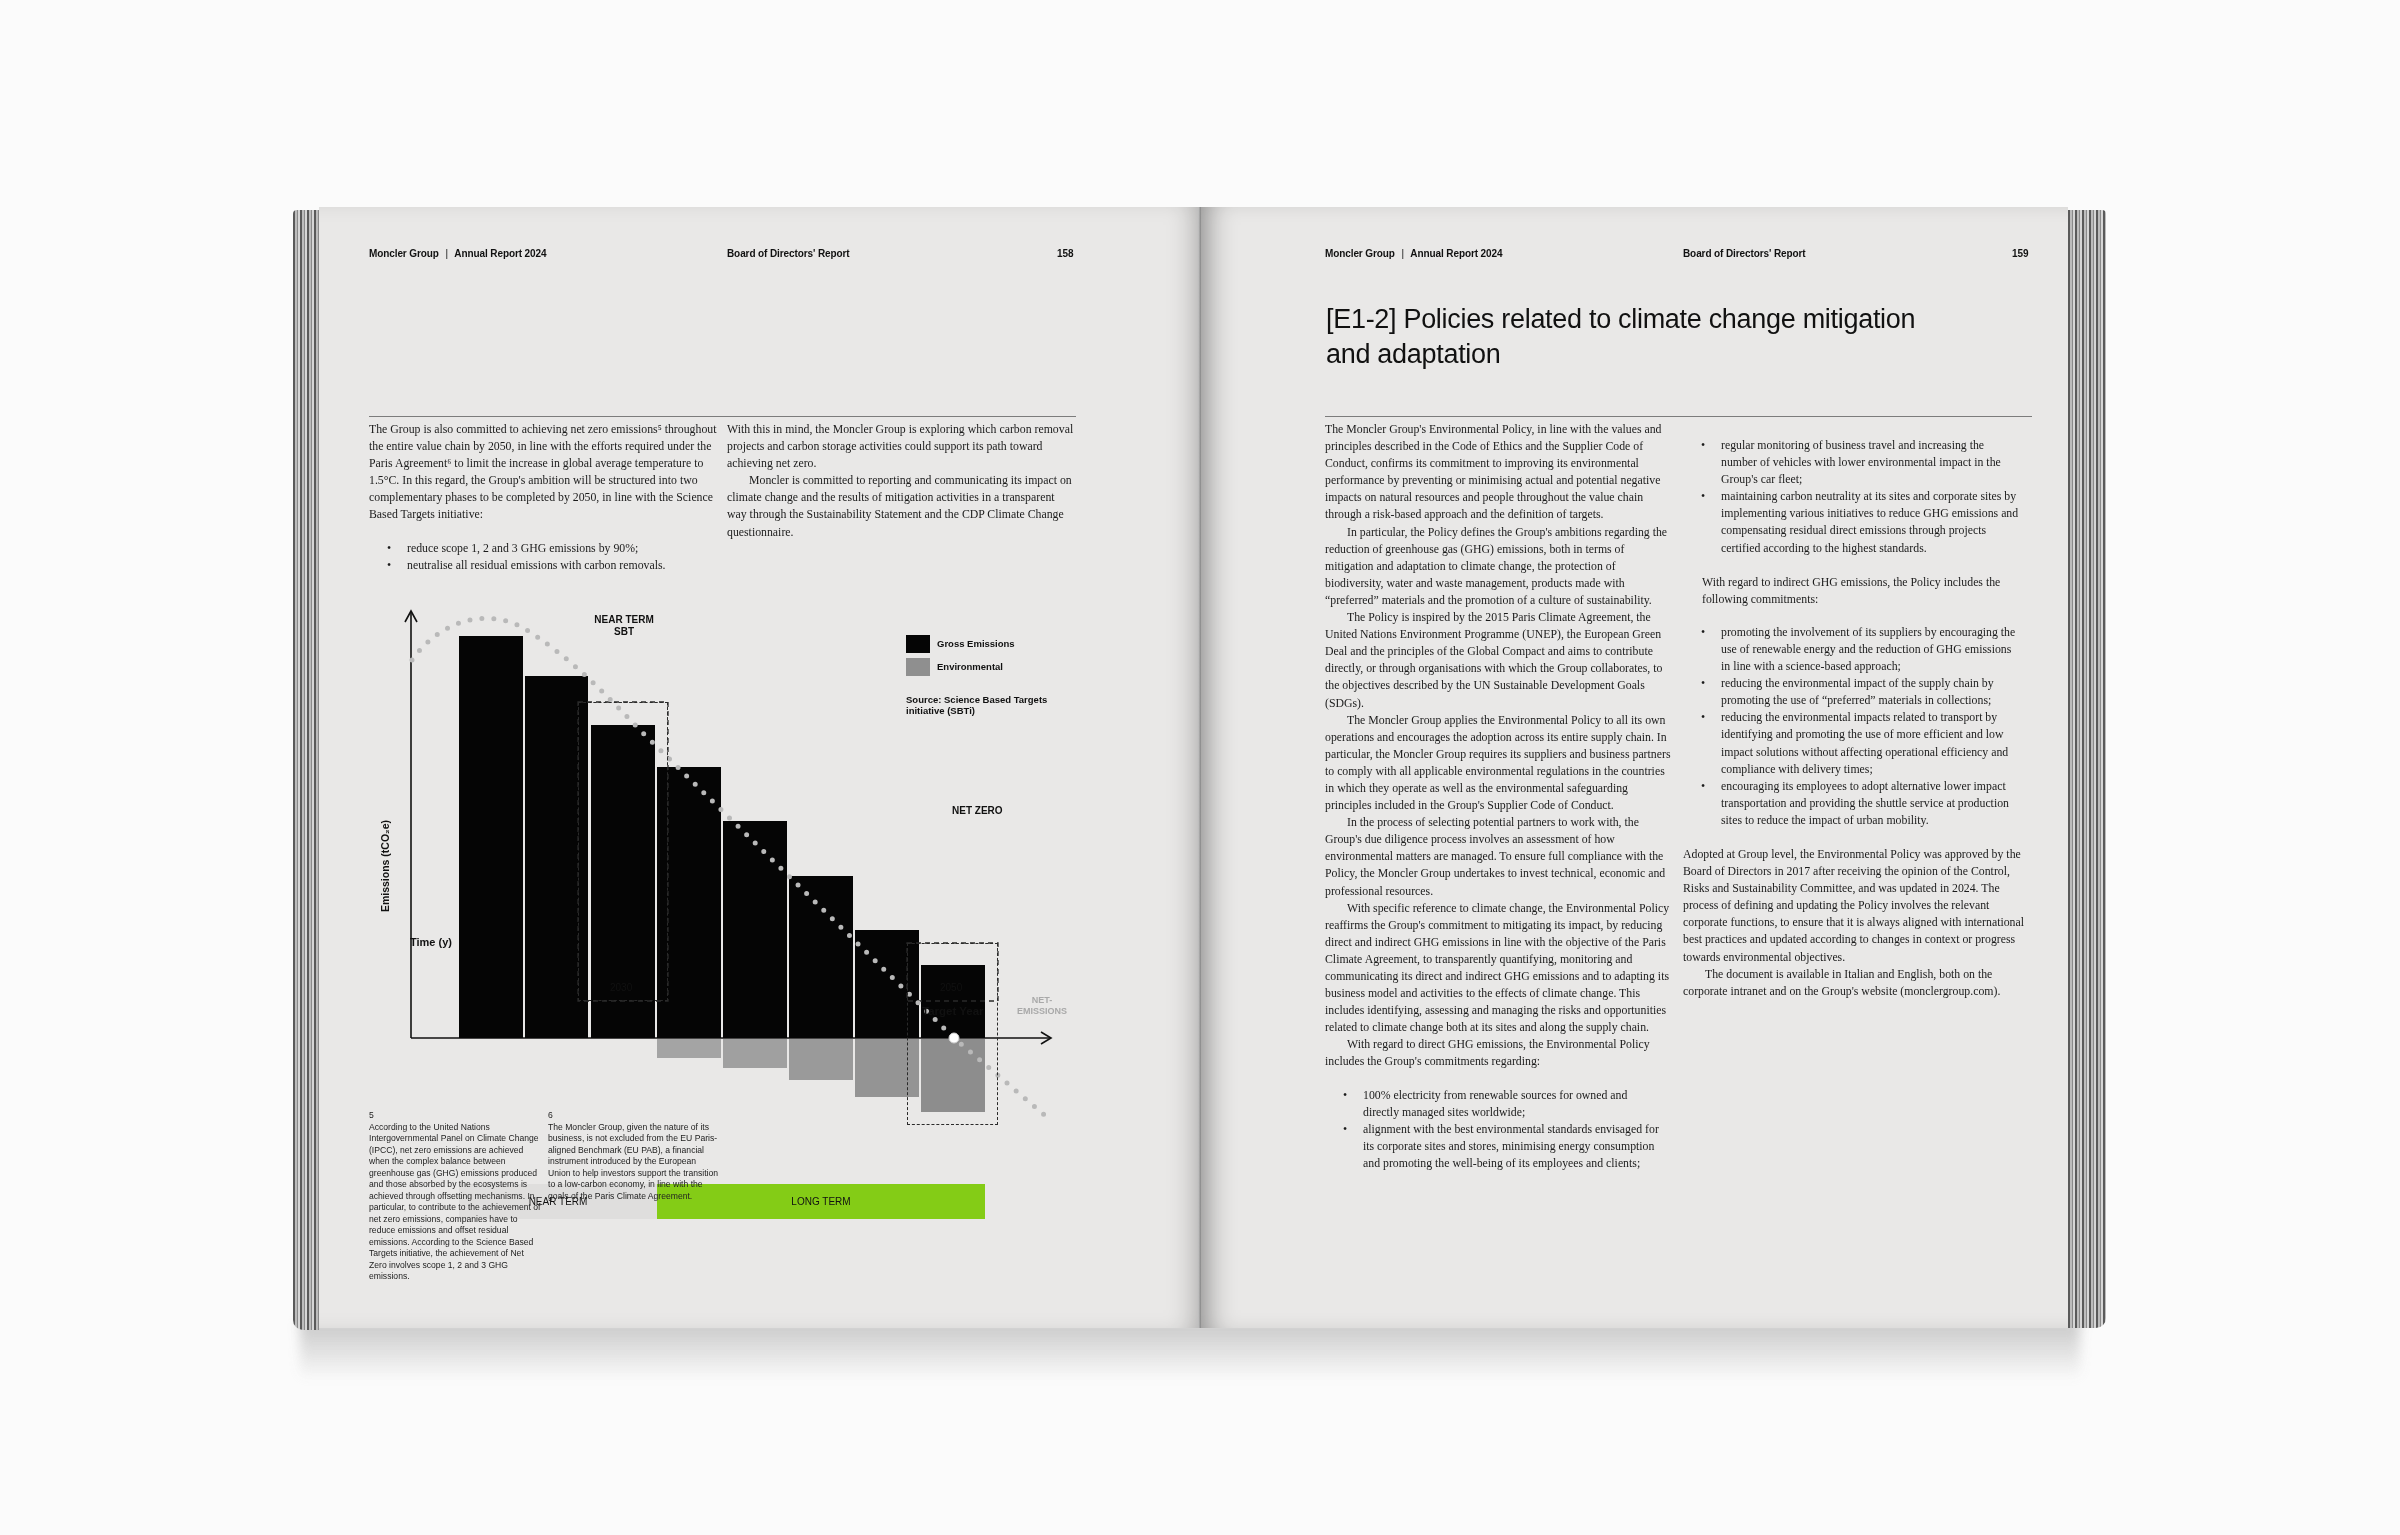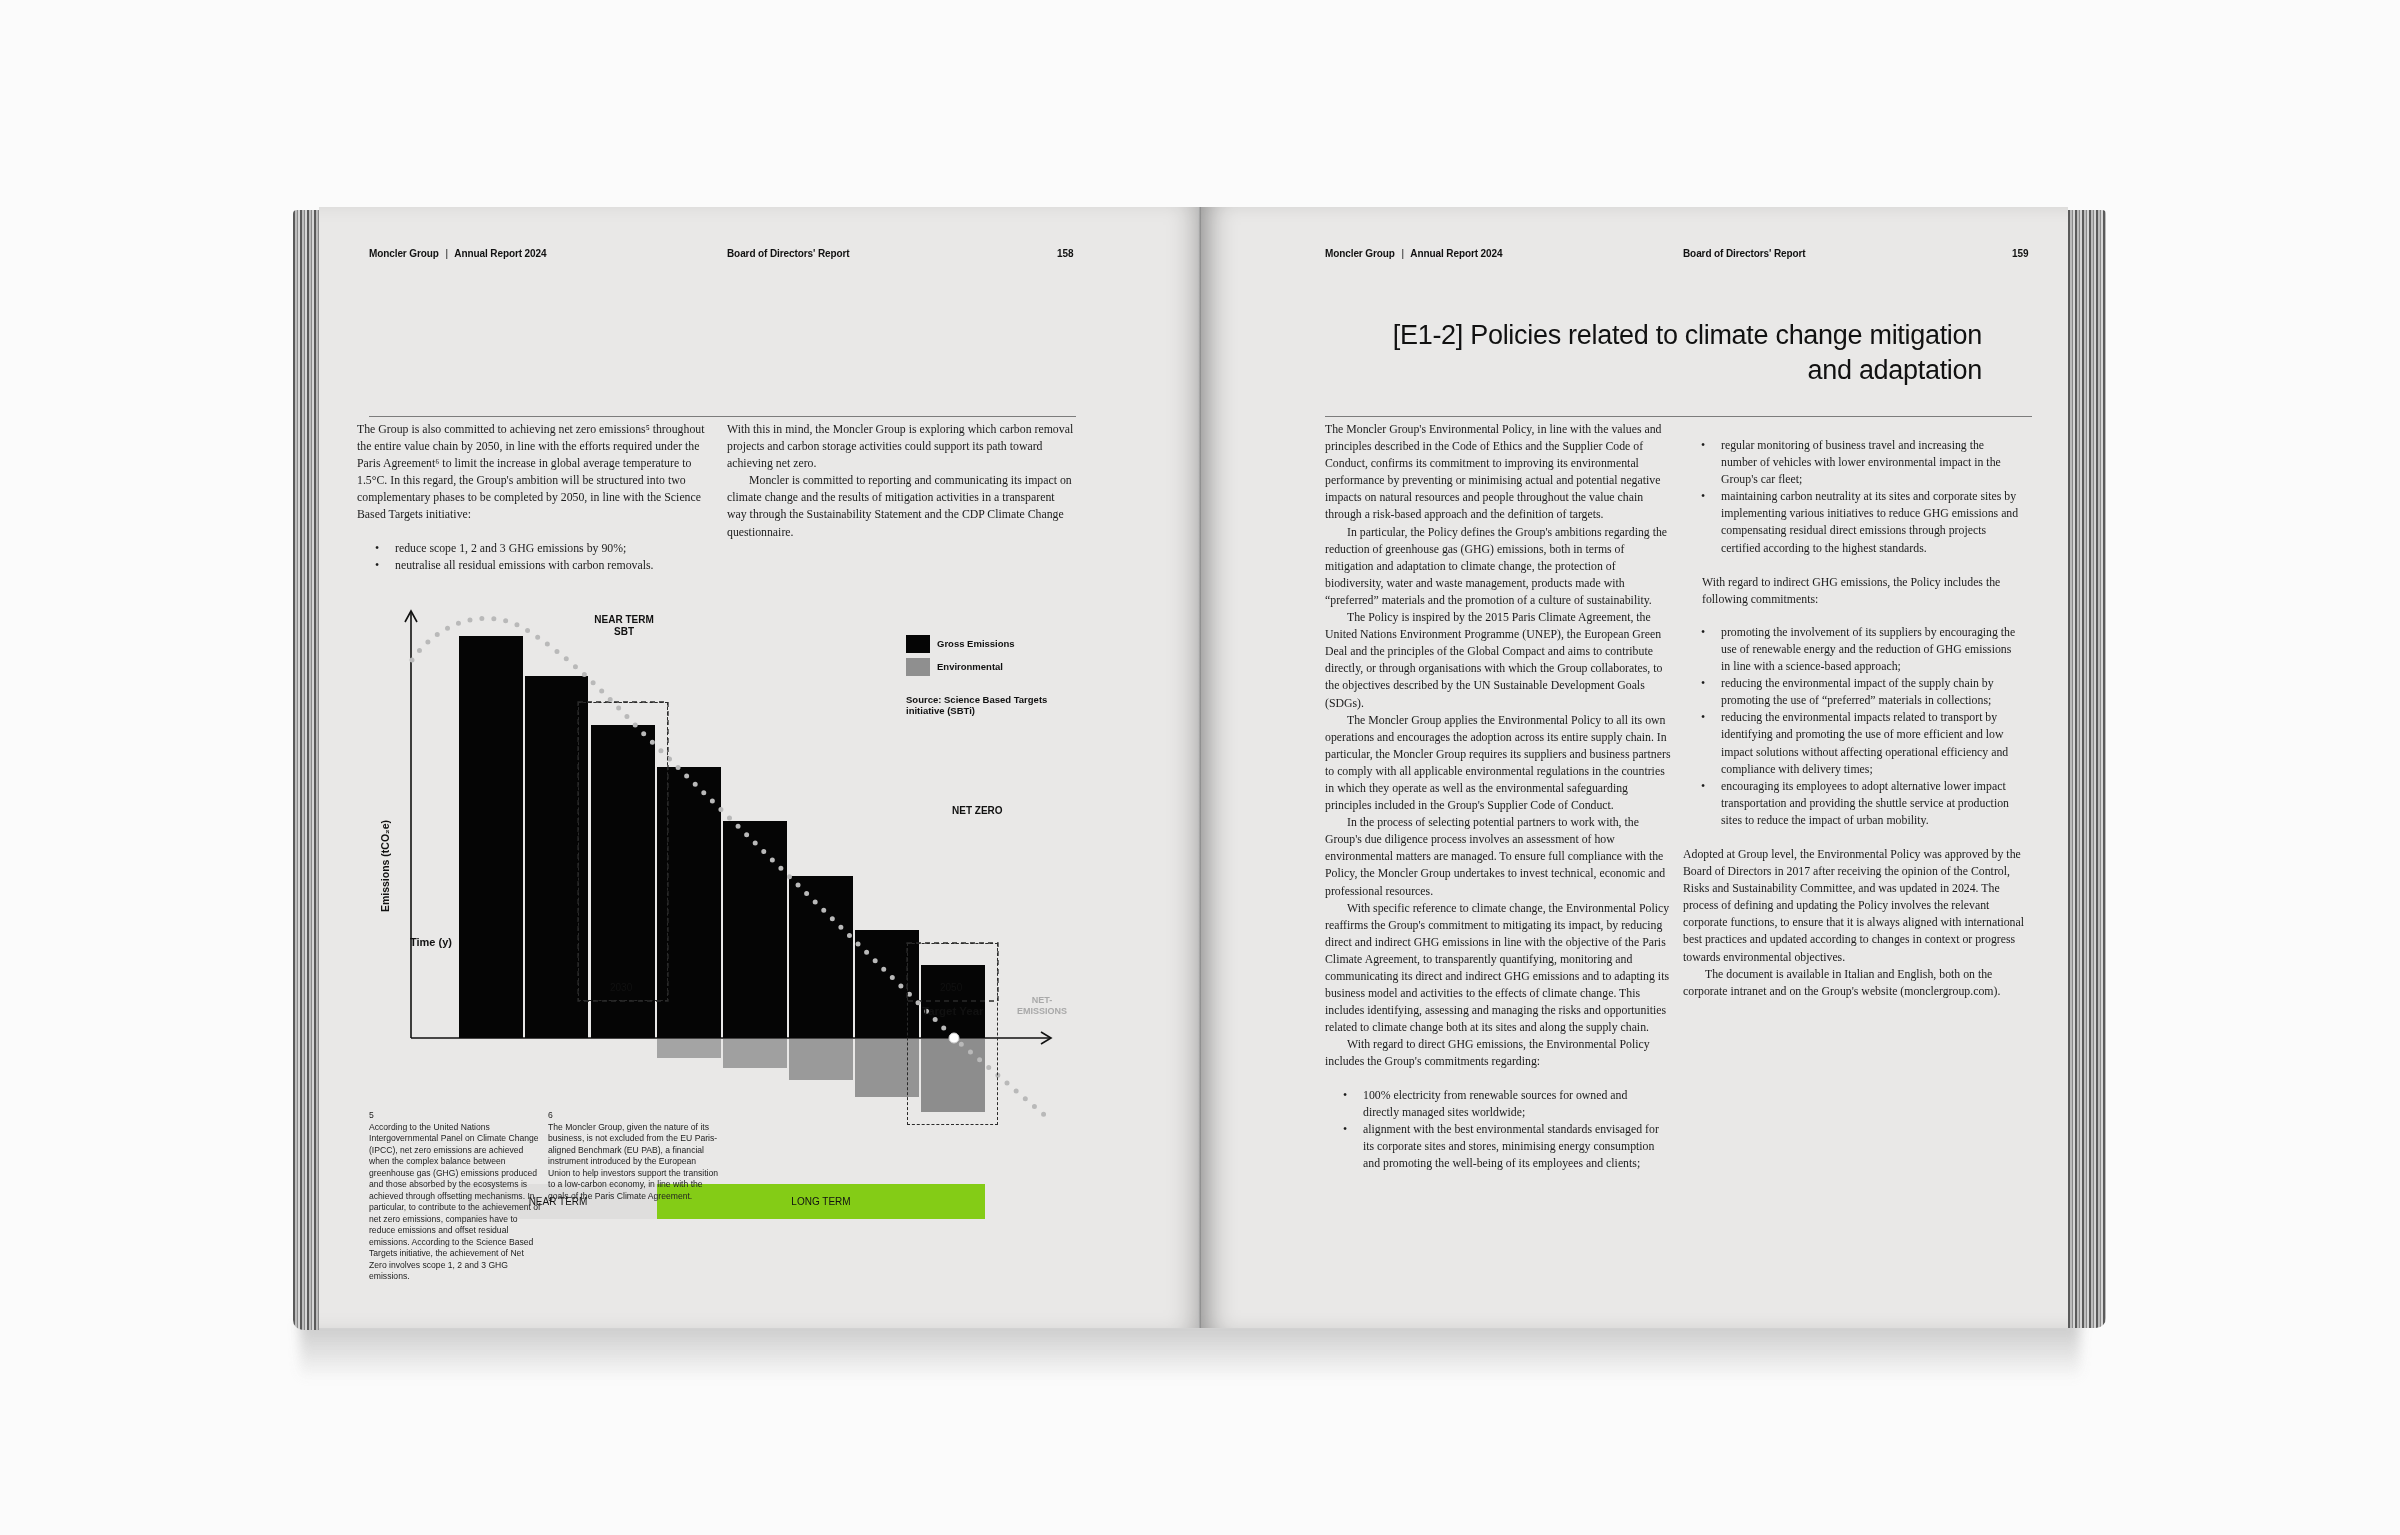--- a/index.html
+++ b/index.html
@@ -57,21 +57,21 @@
 <div class="hdr" style="left:369px;">
   <span>Moncler Group</span>
   <span style="font-weight:normal;margin:0 4px;">|</span>
   <span>Annual Report 2024</span>
 </div>
 <div class="hdr" style="left:727px;">Board of Directors' Report</div>
 <div class="hdr" style="left:1057px;">158</div>
 
 <div class="rule" style="left:369px; top:416px; width:707px;"></div>
 
-<div class="body-text serif" style="left:357px; top:421px; width:350px;">
+<div class="body-text serif" style="left:369px; top:421px; width:350px;">
   <p>The Group is also committed to achieving net zero emissions⁵ throughout the entire value chain by 2050, in line with the efforts required under the Paris Agreement⁶ to limit the increase in global average temperature to 1.5°C. In this regard, the Group's ambition will be structured into two complementary phases to be completed by 2050, in line with the Science Based Targets initiative:</p>
   <ul class="bul">
     <li>reduce scope 1, 2 and 3 GHG emissions by 90%;</li>
     <li>neutralise all residual emissions with carbon removals.</li>
   </ul>
 </div>
 
 <div class="body-text serif" style="left:727px; top:421px; width:350px;">
   <p>With this in mind, the Moncler Group is exploring which carbon removal projects and carbon storage activities could support its path toward achieving net zero.</p>
   <p class="indent">Moncler is committed to reporting and communicating its impact on climate change and the results of mitigation activities in a transparent way through the Sustainability Statement and the CDP Climate Change questionnaire.</p>
@@ -161,21 +161,21 @@
 <div class="page page-right"></div>
 
 <div class="hdr" style="left:1325px;">
   <span>Moncler Group</span>
   <span style="font-weight:normal;margin:0 4px;">|</span>
   <span>Annual Report 2024</span>
 </div>
 <div class="hdr" style="left:1683px;">Board of Directors' Report</div>
 <div class="hdr" style="left:2012px;">159</div>
 
-<h1 class="title" style="width:640px; margin:16px;text-align:right;">[E1-2] Policies related to climate change mitigation and adaptation</h1>
+<h1 class="title" style="width:640px; margin:0;">[E1-2] Policies related to climate change mitigation and adaptation</h1>
 
 <div class="rule" style="left:1325px; top:416px; width:707px;"></div>
 
 <div class="body-text serif" style="left:1325px; top:421px; width:350px;">
   <p>The Moncler Group's Environmental Policy, in line with the values and principles described in the Code of Ethics and the Supplier Code of Conduct, confirms its commitment to improving its environmental performance by preventing or minimising actual and potential negative impacts on natural resources and people throughout the value chain through a risk-based approach and the definition of targets.</p>
   <p class="indent">In particular, the Policy defines the Group's ambitions regarding the reduction of greenhouse gas (GHG) emissions, both in terms of mitigation and adaptation to climate change, the protection of biodiversity, water and waste management, products made with “preferred” materials and the promotion of a culture of sustainability.</p>
   <p class="indent">The Policy is inspired by the 2015 Paris Climate Agreement, the United Nations Environment Programme (UNEP), the European Green Deal and the principles of the Global Compact and aims to contribute directly, or through organisations with which the Group collaborates, to the objectives described by the UN Sustainable Development Goals (SDGs).</p>
   <p class="indent">The Moncler Group applies the Environmental Policy to all its own operations and encourages the adoption across its entire supply chain. In particular, the Moncler Group requires its suppliers and business partners to comply with all applicable environmental regulations in the countries in which they operate as well as the environmental safeguarding principles included in the Group's Supplier Code of Conduct.</p>
   <p class="indent">In the process of selecting potential partners to work with, the Group's due diligence process involves an assessment of how environmental matters are managed. To ensure full compliance with the Policy, the Moncler Group undertakes to invest technical, economic and professional resources.</p>
   <p class="indent">With specific reference to climate change, the Environmental Policy reaffirms the Group's commitment to mitigating its impact, by reducing direct and indirect GHG emissions in line with the objective of the Paris Climate Agreement, to transparently quantifying, monitoring and communicating its direct and indirect GHG emissions and to adapting its business model and activities to the effects of climate change. This includes identifying, assessing and managing the risks and opportunities related to climate change both at its sites and along the supply chain.</p>

